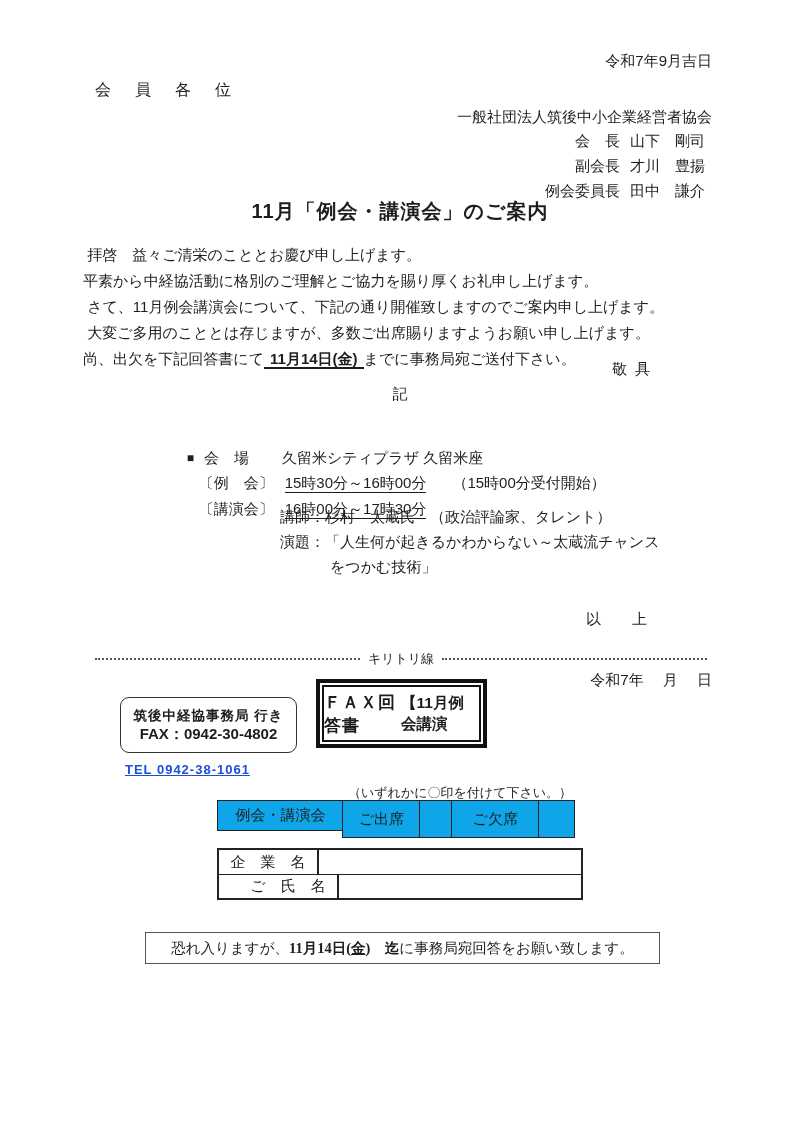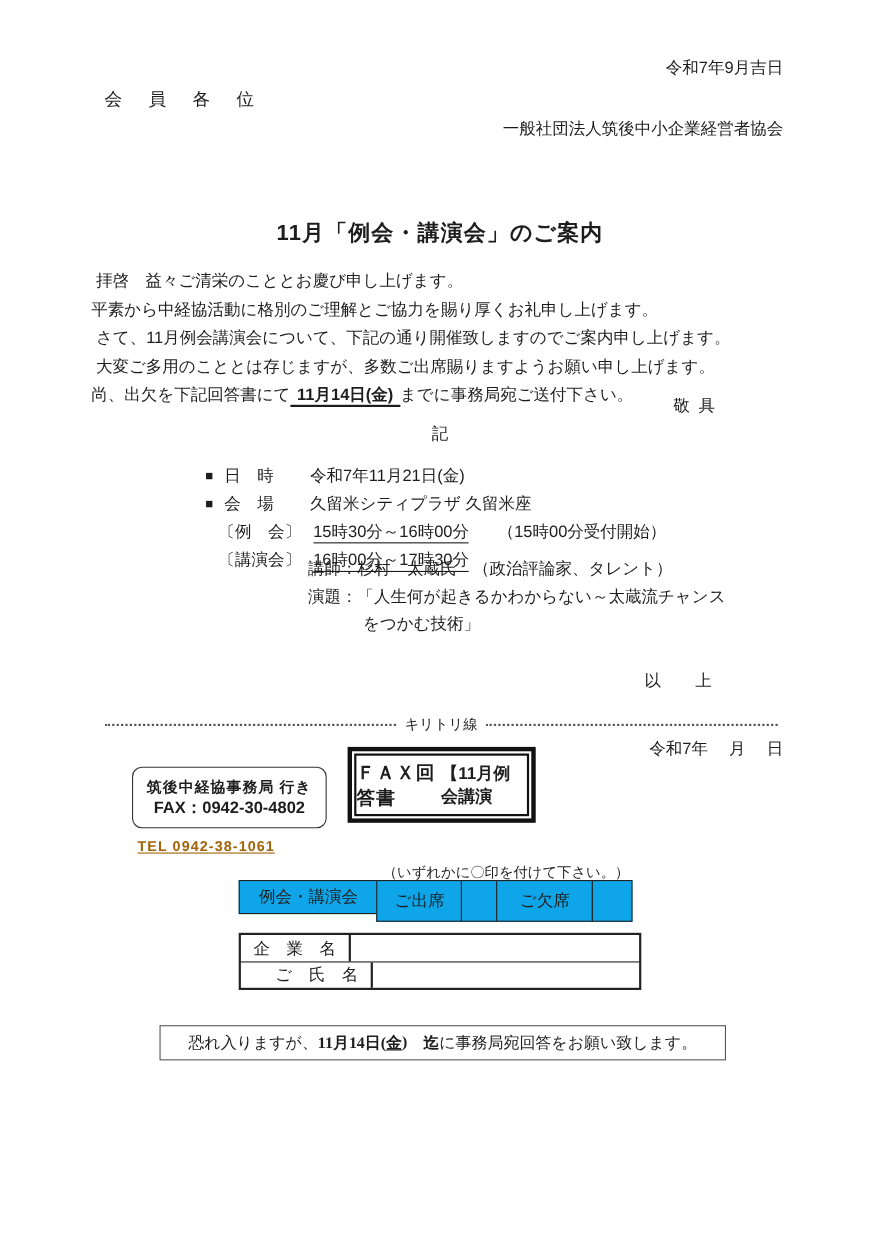--- a/index.html
+++ b/index.html
@@ -58,21 +58,21 @@
     display: flex; justify-content: center; align-items: center; }
   .fax-line1 { font-size: 17px; font-weight: bold; letter-spacing: 1px; }
   .fax-line2 { font-size: 15.5px; font-weight: bold; }
 
   .venue-box { top: 692px; left: 499px; width: 212px; height: 54px;
     border: 1.6px solid #333; border-radius: 10px;
     display: flex; flex-direction: column; justify-content: center; align-items: center; }
   .venue-line { font-size: 12px; line-height: 17px; }
 
   .tel-link { top: 762px; left: 125px; font-size: 13px; font-weight: bold;
-    color: #a16207; text-decoration: underline; letter-spacing: 1px; cursor: pointer; }
+    color: #1d4ed8; text-decoration: underline; letter-spacing: 1px; cursor: pointer; }
 
   .circle-note { top: 784px; left: 348px; font-size: 13px; }
 
   .attend-table { top: 800px; left: 217px; display: flex; align-items: flex-start; }
   .at-cell { border: 1.6px solid #222; height: 38px; display: flex; align-items: center; justify-content: center; font-size: 15px; background: #0ea5e9; }
   .at-cell + .at-cell { margin-left: -1.6px; }
   .at-c1 { width: 127px; height: 31px; }
   .at-c2 { width: 78px; }
   .at-c3 { width: 34px; }
   .at-c4 { width: 88px; }
@@ -95,38 +95,43 @@
 <body>
 
 <div class="page">
 
   <div class="abs issue-date">令和7年9月吉日</div>
 
   <div class="abs recipient">会員各位</div>
 
   <div class="abs org-name">一般社団法人筑後中小企業経営者協会</div>
 
+  <div class="abs officers">
+    <span class="officer-title">会　長</span>
+    <span class="officer-name">山下　剛司</span>
+    <span class="officer-title">副会長</span>
+    <span class="officer-name">才川　豊揚</span>
+    <span class="officer-title">例会委員長</span>
+    <span class="officer-name">田中　謙介</span>
+  </div>
 
   <div class="abs doc-title">11月「例会・講演会」のご案内</div>
 
   <div class="abs body-text">
     <div class="line"> 拝啓　益々ご清栄のこととお慶び申し上げます。</div>
     <div class="line">平素から中経協活動に格別のご理解とご協力を賜り厚くお礼申し上げます。</div>
     <div class="line"> さて、11月例会講演会について、下記の通り開催致しますのでご案内申し上げます。</div>
     <div class="line"> 大変ご多用のこととは存じますが、多数ご出席賜りますようお願い申し上げます。</div>
     <div class="line"><span>尚、出欠を下記回答書にて</span><span class="em-date">11月14日(金)</span><span>までに事務局宛ご送付下さい。</span></div>
   </div>
 
   <div class="abs closing">敬具</div>
 
   <div class="abs ki-heading">記</div>
 
-  <div class="abs ki-line" style="top:406px; left:170px;">
-    <span class="bullet">■</span><span class="ki-label">日　時</span><span>令和7年11月21日(金)</span>
-  </div>
 
   <div class="abs ki-line" style="top:432px; left:170px;">
     <span class="bullet">■</span><span class="ki-label">会　場</span><span>久留米シティプラザ 久留米座</span>
   </div>
 
   <div class="abs ki-line" style="top:457px; left:182px;">
     <span class="session-label">〔例　会〕</span><span class="time-underline">15時30分～16時00分</span><span class="session-note">（15時00分受付開始）</span>
   </div>
 
   <div class="abs ki-line" style="top:483px; left:182px;">

